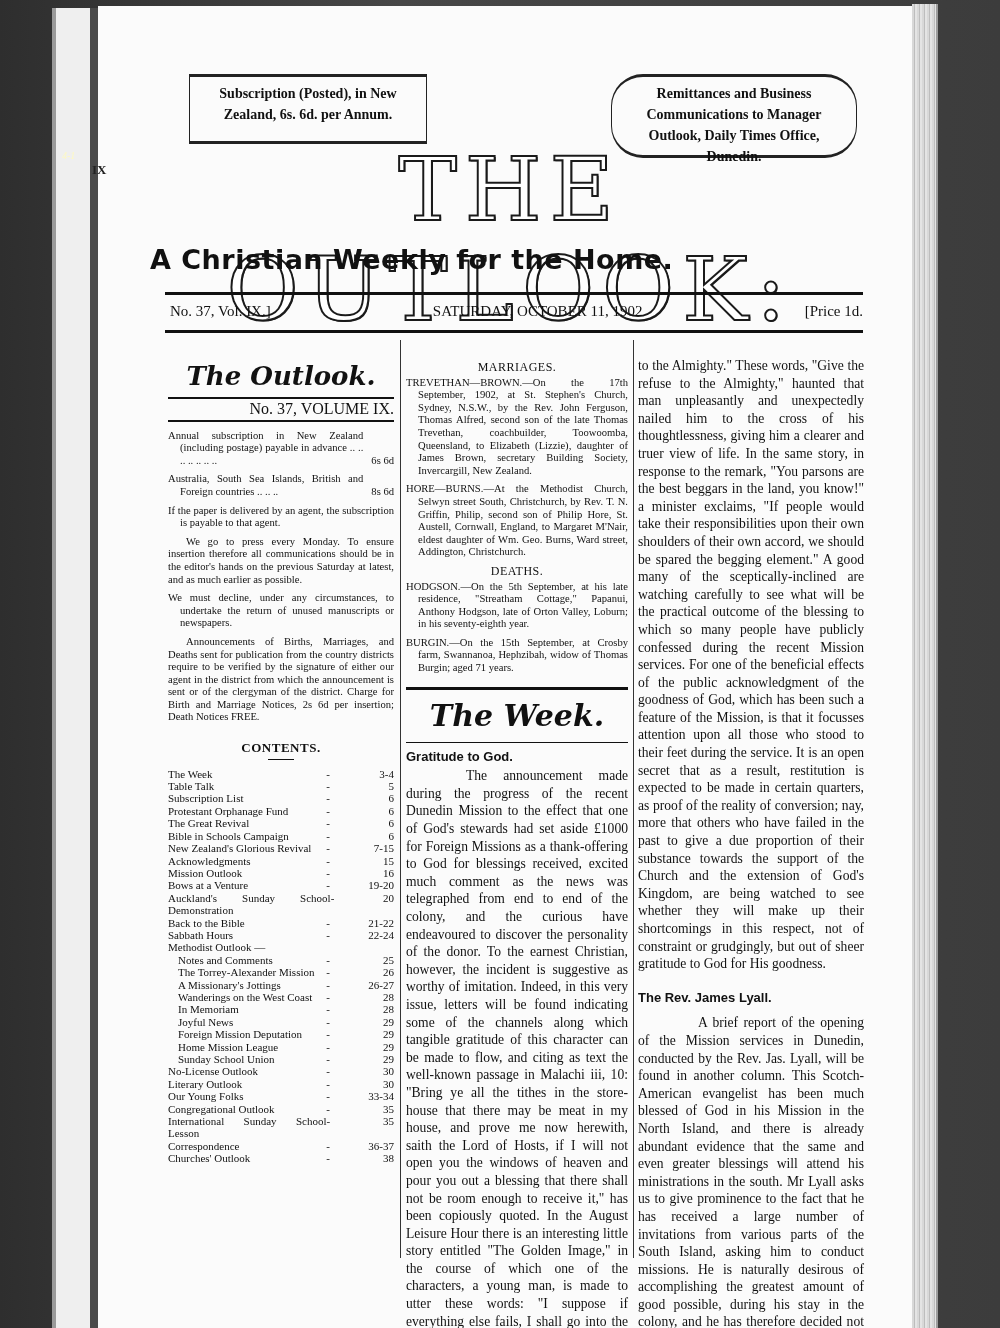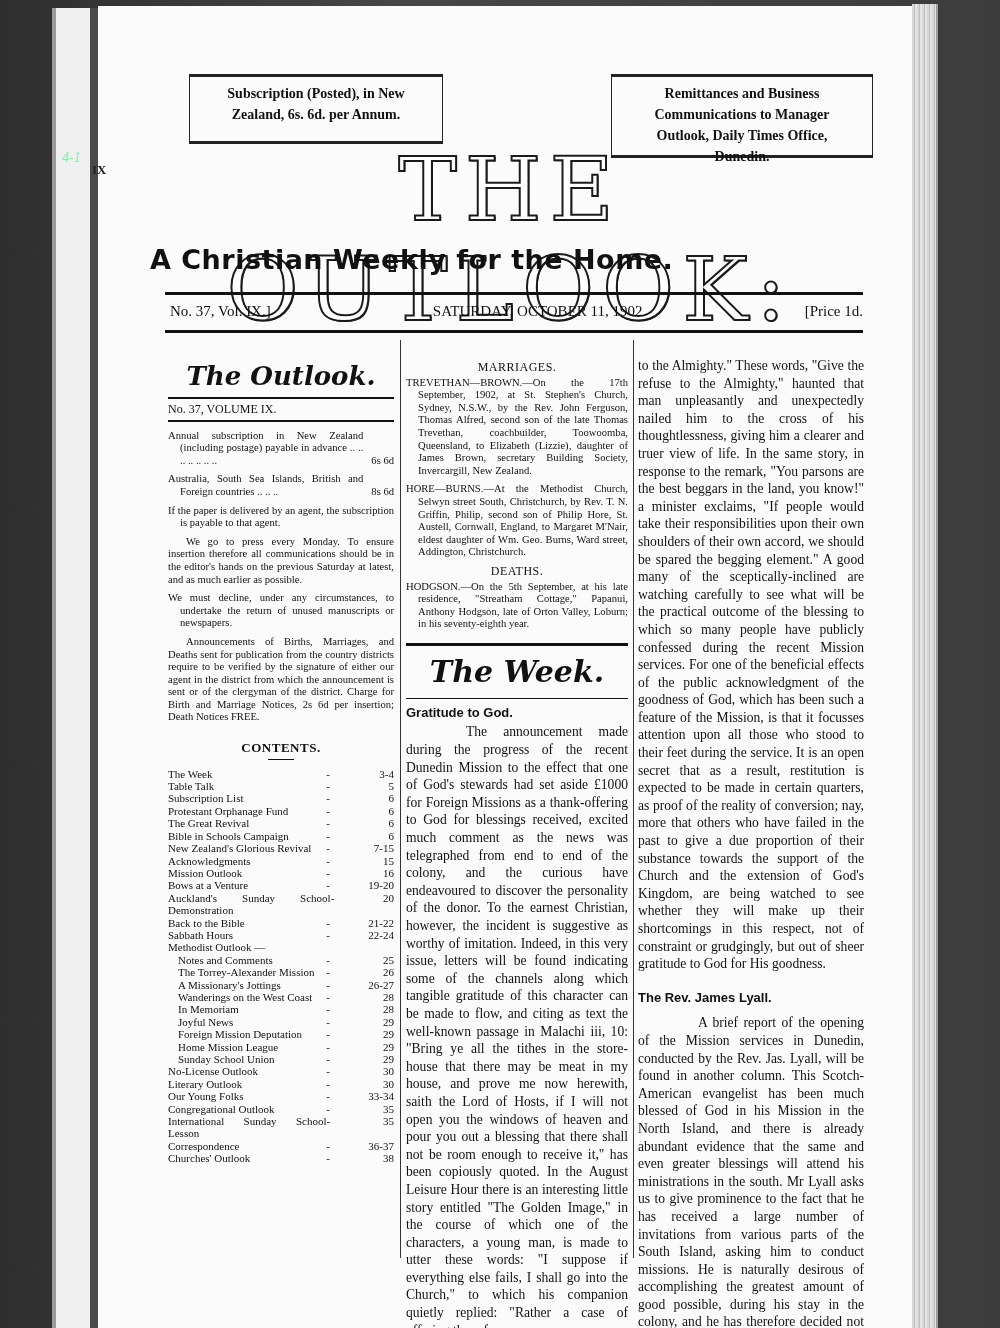--- a/index.html
+++ b/index.html
@@ -8,27 +8,27 @@
     background:#3a3a3a;
     font-family: "Liberation Serif", "DejaVu Serif", serif;
     color:#111;
   }
   .bg-dark { position:absolute; inset:0; background:linear-gradient(90deg,#2e2e2e,#474747 40%,#3c3c3c); }
   .left-leaf { position:absolute; left:52px; top:8px; width:38px; height:1320px; background:#efefef; border-left:4px solid #9a9a9a; }
   .gutter { position:absolute; left:90px; top:8px; width:8px; height:1320px; background:#4a4a4a; }
   .page { position:absolute; left:98px; top:6px; width:822px; height:1322px; background:#fbfbfb; }
   .right-edge { position:absolute; left:912px; top:4px; width:24px; height:1324px;
     background:repeating-linear-gradient(90deg,#d8d8d8 0 2px,#bdbdbd 2px 3px,#e4e4e4 3px 5px); border-right:2px solid #9c9c9c; }
-  .margin-note { position:absolute; left:62px; top:150px; font-size:14px; font-style:italic; color:#86efac; }
+  .margin-note { position:absolute; left:62px; top:150px; font-size:10px; font-style:italic; color:#fef9c3; }
   .margin-note2 { position:absolute; left:92px; top:162px; font-size:13px; font-weight:bold; color:#222; }
 
   .box { position:absolute; border:1.5px solid #222; border-top:3px solid #222; border-bottom:3px solid #222;
-    font-family:"Liberation Serif", serif; font-weight:bold; font-size:14px; line-height:21px; text-align:center; padding:6px 16px; }
+    font-family:"Liberation Serif", serif; font-weight:bold; font-size:14px; line-height:21px; text-align:center; padding:6px 8px; }
   .box-left { left:189px; top:74px; width:220px; height:52px; }
-  .box-right { left:611px; top:74px; width:228px; height:66px; }
+  .box-right { left:611px; top:74px; width:228px; height:66px;border-radius:32px; }
 
   .masthead { position:absolute; left:150px; top:140px; width:720px; text-align:center;
     font-family:"DejaVu Serif", serif; font-size:88px; letter-spacing:8px; line-height:100px;
     color:#fff; -webkit-text-stroke:2px #1a1a1a; text-shadow:1px 1px 0 #1a1a1a; font-weight:normal; }
   .subtitle { position:absolute; left:150px; top:244px; width:720px; text-align:left;
     font-family:"DejaVu Sans", sans-serif; font-size:27px; letter-spacing:0.5px;font-weight:bold; }
 
   .rule { position:absolute; background:#111; }
   .rule-thick { height:3px; }
 
@@ -36,21 +36,21 @@
 
   .col { position:absolute; font-size:10.6px; line-height:12.6px; text-align:justify;margin-top:12px; }
   .col p { margin:0 0 6px 0; }
   .col1 { left:168px; top:345px; width:226px; }
   .col2 { left:406px; top:345px; width:222px; }
   .col3 { left:638px; top:345px; width:226px; font-size:13.6px; line-height:17.6px; }
   .vrule { position:absolute; width:1px; background:#333; }
 
   .blackletter { font-family:"DejaVu Serif", serif; font-style:italic; font-weight:bold; text-align:center; }
   .ol-title { font-size:26px; line-height:34px; margin-top:2px; }
-  .vol-line { text-align:left; font-size:12px; padding:4px 0; border-top:2px solid #111; border-bottom:2px solid #111; margin:4px 0 8px 0; }
+  .vol-line { text-align:right; font-size:16px; padding:4px 0; border-top:2px solid #111; border-bottom:2px solid #111; margin:4px 0 8px 0; }
   .hang { padding-left:12px; text-indent:-12px; }
   .indent { text-indent:18px; }
   .price-row { display:flex; justify-content:flex-end;gap:16px; }
   .contents-title { text-align:center; font-weight:bold; font-size:13px; margin:18px 0 4px 0; letter-spacing:0.5px; }
   .short-rule { width:26px; height:1px; background:#111; margin:0 auto 8px auto; }
   .toc { font-size:11px; line-height:12.4px; }
   .toc-row { display:flex; justify-content:space-between; }
   .toc-row .sub { padding-left:10px; }
   .toc-dots { flex:1; text-align:right; padding-right:8px; letter-spacing:22px; }
   .toc-page { width:34px; text-align:right; }
@@ -259,20 +259,21 @@
       </div>
     </div>
 </div>
 
 <div class="col col2">
   <div class="sec-head">MARRIAGES.</div>
   <p class="hang">TREVETHAN—BROWN.—On the 17th September, 1902, at St. Stephen's Church, Sydney, N.S.W., by the Rev. John Ferguson, Thomas Alfred, second son of the late Thomas Trevethan, coachbuilder, Toowoomba, Queensland, to Elizabeth (Lizzie), daughter of James Brown, secretary Building Society, Invercargill, New Zealand.</p>
   <p class="hang">HORE—BURNS.—At the Methodist Church, Selwyn street South, Christchurch, by Rev. T. N. Griffin, Philip, second son of Philip Hore, St. Austell, Cornwall, England, to Margaret M'Nair, eldest daughter of Wm. Geo. Burns, Ward street, Addington, Christchurch.</p>
   <div class="sec-head">DEATHS.</div>
   <p class="hang">HODGSON.—On the 5th September, at his late residence, "Streatham Cottage," Papanui, Anthony Hodgson, late of Orton Valley, Loburn; in his seventy-eighth year.</p>
+  <p class="hang">BURGIN.—On the 15th September, at Crosby farm, Swannanoa, Hephzibah, widow of Thomas Burgin; aged 71 years.</p>
   <div class="blackletter week-title">The Week.</div>
   <div class="art-head">Gratitude to God.</div>
   <p class="body-lg indent-lg">The announcement made during the progress of the recent Dunedin Mission to the effect that one of God's stewards had set aside £1000 for Foreign Missions as a thank-offering to God for blessings received, excited much comment as the news was telegraphed from end to end of the colony, and the curious have endeavoured to discover the personality of the donor. To the earnest Christian, however, the incident is suggestive as worthy of imitation. Indeed, in this very issue, letters will be found indicating some of the channels along which tangible gratitude of this character can be made to flow, and citing as text the well-known passage in Malachi iii, 10: "Bring ye all the tithes in the store-house that there may be meat in my house, and prove me now herewith, saith the Lord of Hosts, if I will not open you the windows of heaven and pour you out a blessing that there shall not be room enough to receive it," has been copiously quoted. In the August Leisure Hour there is an interesting little story entitled "The Golden Image," in the course of which one of the characters, a young man, is made to utter these words: "I suppose if everything else fails, I shall go into the Church," to which his companion quietly replied: "Rather a case of offering the refuse</p>
 </div>
 
 <div class="col col3">
   <p style="margin-bottom:16px;">to the Almighty." These words, "Give the refuse to the Almighty," haunted that man unpleasantly and unexpectedly nailed him to the cross of his thoughtlessness, giving him a clearer and truer view of life. In the same story, in response to the remark, "You parsons are the best beggars in the land, you know!" a minister exclaims, "If people would take their responsibilities upon their own shoulders of their own accord, we should be spared the begging element." A good many of the sceptically-inclined are watching carefully to see what will be the practical outcome of the blessing to which so many people have publicly confessed during the recent Mission services. For one of the beneficial effects of the public acknowledgment of the goodness of God, which has been such a feature of the Mission, is that it focusses attention upon all those who stood to their feet during the service. It is an open secret that as a result, restitution is expected to be made in certain quarters, as proof of the reality of conversion; nay, more that others who have failed in the past to give a due proportion of their substance towards the support of the Church and the extension of God's Kingdom, are being watched to see whether they will make up their shortcomings in this respect, not of constraint or grudgingly, but out of sheer gratitude to God for His goodness.</p>
   <div class="art-head" style="margin-bottom:8px;">The Rev. James Lyall.</div>
   <p class="indent-lg">A brief report of the opening of the Mission services in Dunedin, conducted by the Rev. Jas. Lyall, will be found in another column. This Scotch-American evangelist has been much blessed of God in his Mission in the North Island, and there is already abundant evidence that the same and even greater blessings will attend his ministrations in the south. Mr Lyall asks us to give prominence to the fact that he has received a large number of invitations from various parts of the South Island, asking him to conduct missions. He is naturally desirous of accomplishing the greatest amount of good possible, during his stay in the colony, and he has therefore decided not to undertake to conduct any mission, in respect to</p>
 </div>

